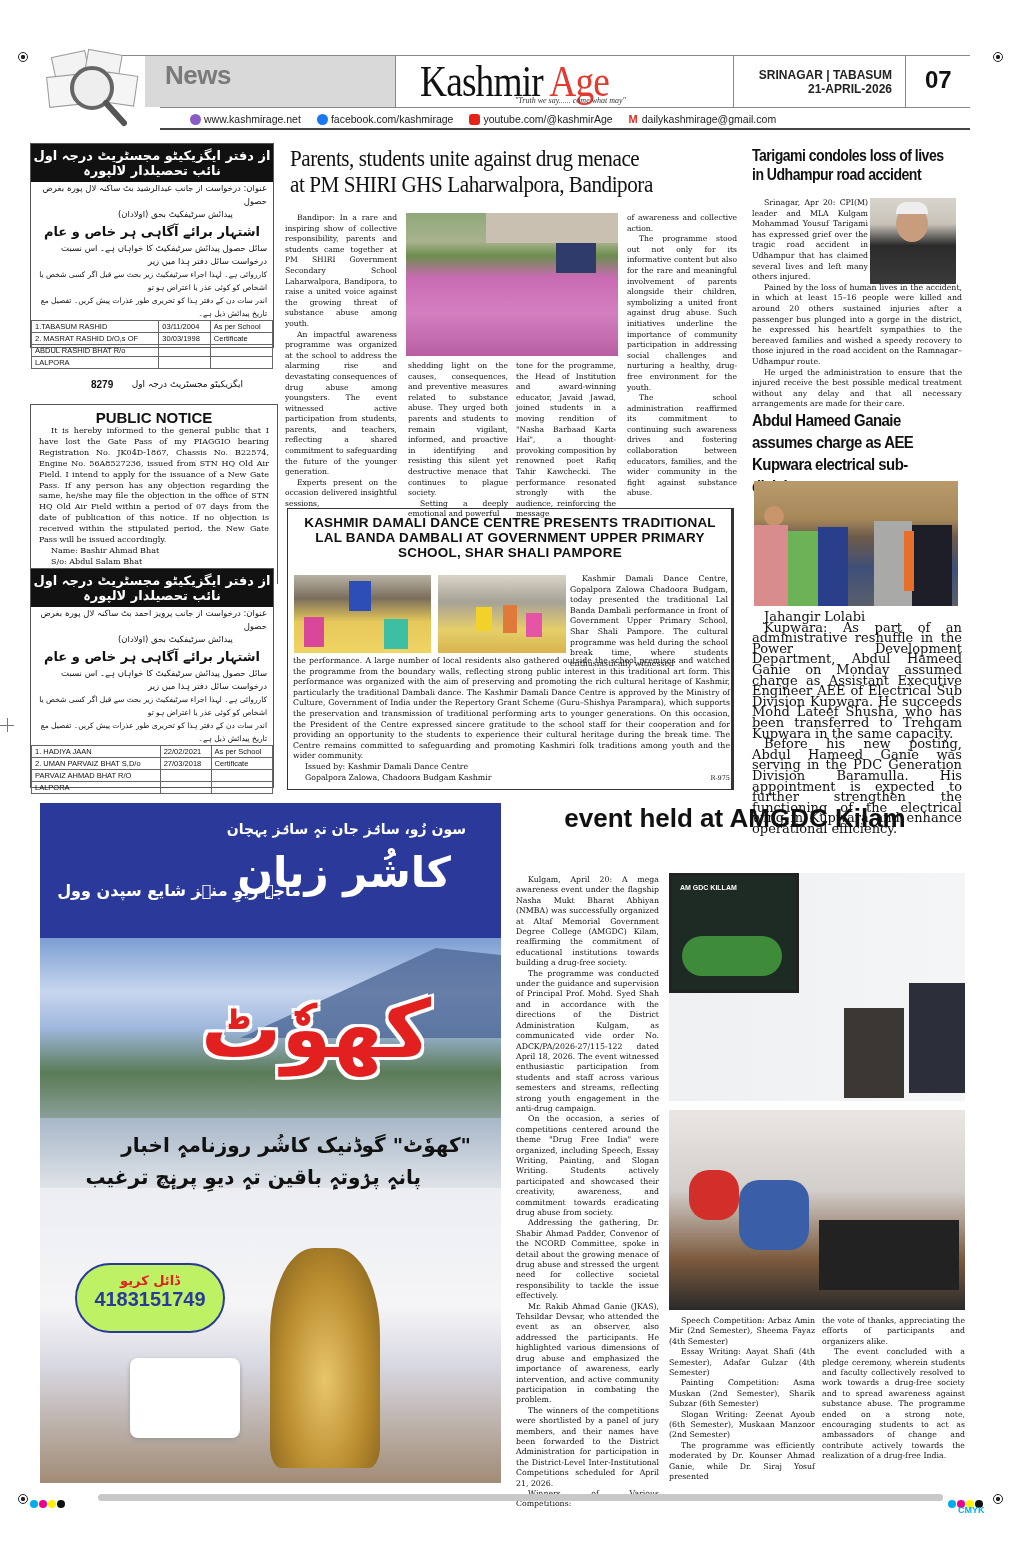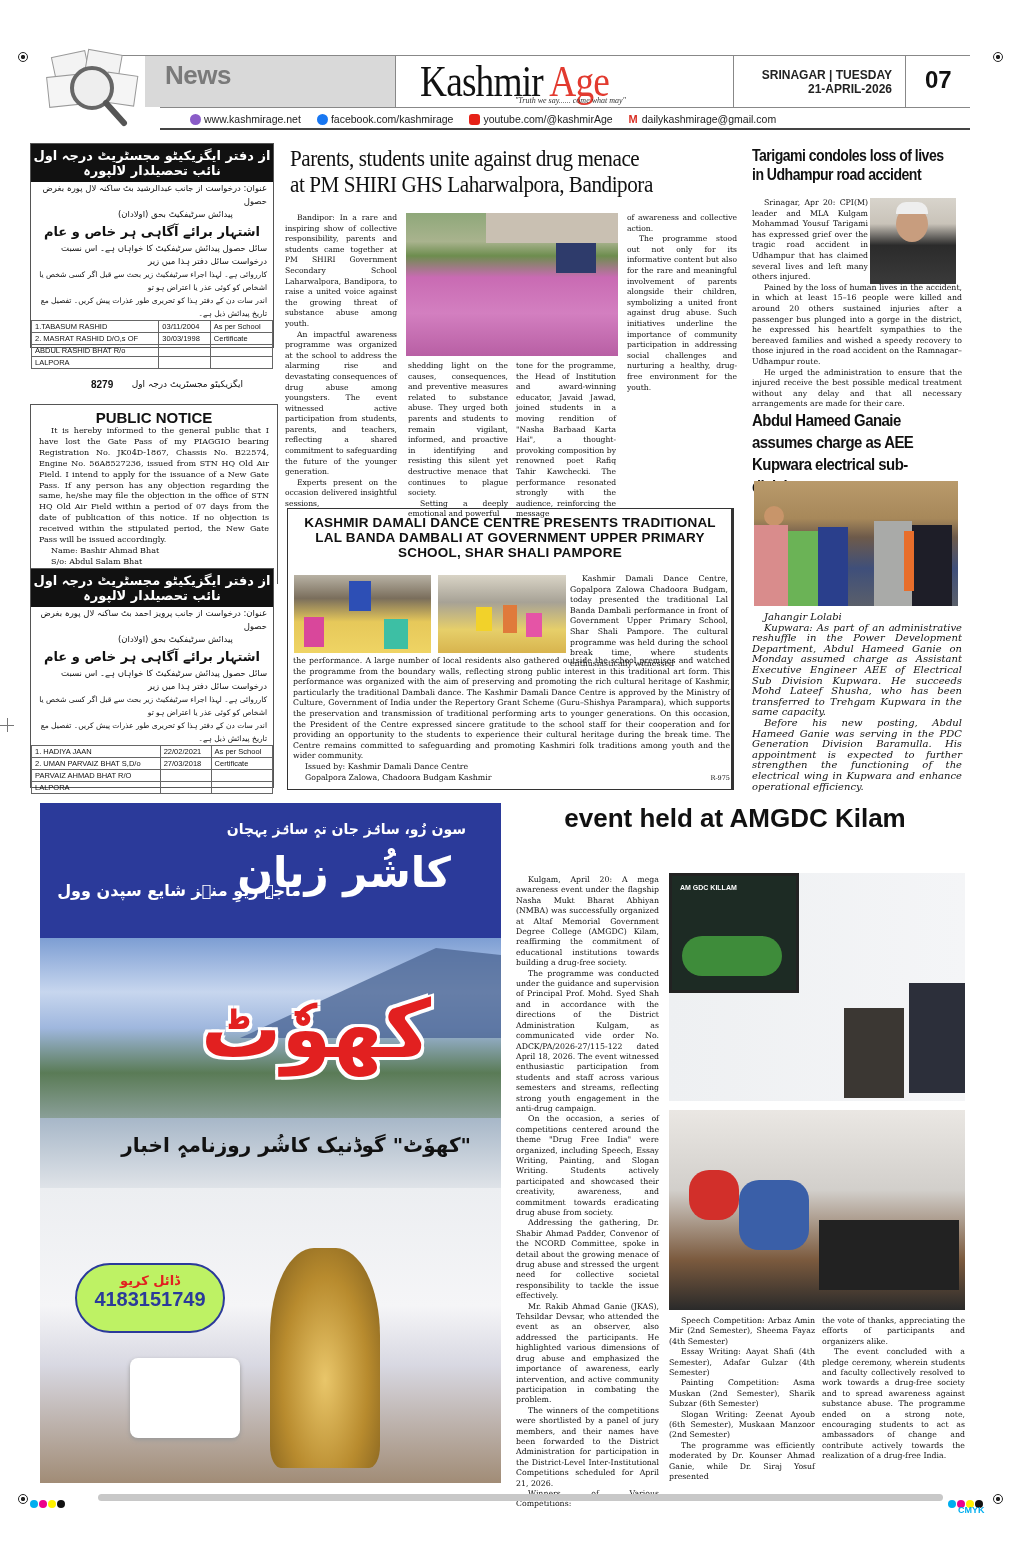--- a/index.html
+++ b/index.html
@@ -75,21 +75,21 @@
   <rect x="66" y="26" width="30" height="30" fill="#f5f5f5" stroke="#999" transform="rotate(8 80 40)"></rect>
   <circle cx="52" cy="40" r="20" fill="#eee" stroke="#666" stroke-width="4"></circle>
   <line x1="66" y1="55" x2="84" y2="75" stroke="#555" stroke-width="6" stroke-linecap="round"></line>
 </svg>
 <div class="abs news-label">News</div>
 <div class="abs vsep" style="left:395px;"></div>
 <div class="abs brand"><span>Kashmir</span> <span class="age">Age</span></div>
 <div class="abs tagline">"Truth we say...... come what may"</div>
 <div class="abs vsep" style="left:733px;"></div>
 <div class="abs dateline">
-  <div>SRINAGAR | TUESDAY</div>
+  <div>SRINAGAR | TABASUM</div>
   <div>21-APRIL-2026</div>
 </div>
 <div class="abs vsep" style="left:905px;"></div>
 <div class="abs pageno">07</div>
 <div class="abs mast-bot"></div>
 <div class="abs social">
   <span class="item">
       <span class="ic" style="background:#8a5cc8"></span>
       <span>www.kashmirage.net</span>
     </span>
@@ -211,20 +211,21 @@
 <div class="col body-text" style="left:408px;top:361px;width:100px;">
   <p style="text-indent:0">shedding light on the causes, consequences, and preventive measures related to substance abuse. They urged both parents and students to remain vigilant, informed, and proactive in identifying and resisting this silent yet destructive menace that continues to plague society.</p>
   <p>Setting a deeply emotional and powerful</p>
 </div>
 <div class="col body-text" style="left:516px;top:361px;width:100px;">
   <p style="text-indent:0">tone for the programme, the Head of Institution and award-winning educator, Javaid Jawad, joined students in a moving rendition of "Nasha Barbaad Karta Hai", a thought-provoking composition by renowned poet Rafiq Tahir Kawchecki. The performance resonated strongly with the audience, reinforcing the message</p>
 </div>
 <div class="col body-text" style="left:627px;top:213px;width:110px;">
   <p style="text-indent:0">of awareness and collective action.</p>
   <p>The programme stood out not only for its informative content but also for the rare and meaningful involvement of parents alongside their children, symbolizing a united front against drug abuse. Such initiatives underline the importance of community participation in addressing social challenges and nurturing a healthy, drug-free environment for the youth.</p>
+  <p>The school administration reaffirmed its commitment to continuing such awareness drives and fostering collaboration between educators, families, and the wider community in the fight against substance abuse.</p>
 </div>
 
 <div class="abs h-cond" style="left:752px;top:146px;width:230px;">Tarigami condoles loss of lives in Udhampur road accident</div>
 <div class="photo" style="left:870px;top:198px;width:86px;height:86px;background:linear-gradient(180deg,#d8d4cc 0%,#c9c3b9 30%,#2b2b2b 55%,#3a3a3a 100%);">
   <div style="position:absolute;left:26px;top:8px;width:32px;height:36px;border-radius:50%;background:#c89d7e;"></div>
   <div style="position:absolute;left:26px;top:4px;width:32px;height:12px;border-radius:10px 10px 0 0;background:#eee;"></div>
 </div>
 <div class="col body-text" style="left:752px;top:198px;width:210px;font-size:7.8px;line-height:10.6px;">
   <p style="padding-right:94px;">Srinagar, Apr 20: CPI(M) leader and MLA Kulgam Mohammad Yousuf Tarigami has expressed grief over the tragic road accident in Udhampur that has claimed several lives and left many others injured.</p>
   <p>Pained by the loss of human lives in the accident, in which at least 15–16 people were killed and around 20 others sustained injuries after a passenger bus plunged into a gorge in the district, he expressed his heartfelt sympathies to the bereaved families and wished a speedy recovery to those injured in the road accident on the Ramnagar–Udhampur route.</p>
@@ -234,21 +235,21 @@
 <div class="abs h-cond" style="left:752px;top:410px;width:222px;font-size:17px;line-height:22px;">Abdul Hameed Ganaie assumes charge as AEE Kupwara electrical sub-division</div>
 <div class="photo" style="left:754px;top:481px;width:204px;height:125px;background:linear-gradient(180deg,#b99a6b 0%,#a7885a 30%,#6d5a4a 45%,#3f4f7a 70%,#5a5f6a 100%);">
   <div style="position:absolute;left:10px;top:25px;width:20px;height:20px;border-radius:50%;background:#c8956a;"></div>
   <div style="position:absolute;left:0;top:44px;width:34px;height:81px;background:#d98c8c;"></div>
   <div style="position:absolute;left:34px;top:50px;width:30px;height:75px;background:#6bb356;"></div>
   <div style="position:absolute;left:64px;top:46px;width:30px;height:79px;background:#2a3f8c;"></div>
   <div style="position:absolute;left:120px;top:40px;width:38px;height:85px;background:#a9aaa8;"></div>
   <div style="position:absolute;left:158px;top:44px;width:40px;height:81px;background:#1e1e28;"></div>
   <div style="position:absolute;left:150px;top:50px;width:10px;height:60px;background:#e86e2b;"></div>
 </div>
-<div class="col body-text" style="left:752px;top:612px;width:210px;font-size:10px;line-height:10.6px;font-style:italic;">
+<div class="col body-text" style="left:752px;top:612px;width:210px;font-size:13px;line-height:10.6px;">
   <p>Jahangir Lolabi</p>
   <p>Kupwara: As part of an administrative reshuffle in the Power Development Department, Abdul Hameed Ganie on Monday assumed charge as Assistant Executive Engineer AEE of Electrical Sub Division Kupwara. He succeeds Mohd Lateef Shusha, who has been transferred to Trehgam Kupwara in the same capacity.</p>
   <p>Before his new posting, Abdul Hameed Ganie was serving in the PDC Generation Division Baramulla. His appointment is expected to further strengthen the functioning of the electrical wing in Kupwara and enhance operational efficiency.</p>
 </div>
 
 <div class="abs framed" style="left:287px;top:508px;width:447px;height:282px;border-right:3px solid #333;"></div>
 <div class="abs h-black" style="left:300px;top:515px;width:420px;font-size:13.5px;">KASHMIR DAMALI DANCE CENTRE PRESENTS TRADITIONAL LAL BANDA DAMBALI AT GOVERNMENT UPPER PRIMARY SCHOOL, SHAR SHALI PAMPORE</div>
 <div class="photo" style="left:294px;top:575px;width:137px;height:78px;background:linear-gradient(180deg,#b8b2a4 0%,#7a6e5c 30%,#e6c85a 60%,#efd464 100%);">
   <div style="position:absolute;left:55px;top:6px;width:22px;height:30px;background:#2d4fb5;"></div>
   <div style="position:absolute;left:10px;top:42px;width:20px;height:30px;background:#d9479b;"></div>
@@ -277,20 +278,21 @@
   <div style="position:absolute;left:0;top:315px;width:100%;height:70px;background:linear-gradient(180deg,#a7b7c8,#dfe3e8);"></div>
   <div style="position:absolute;left:0;top:385px;width:100%;height:295px;background:linear-gradient(180deg,#eceef1 0%,#f5f5f7 40%,#d8d8e2 60%,#a18c76 100%);">
     <div style="position:absolute;left:230px;top:60px;width:110px;height:220px;background:radial-gradient(ellipse at 50% 60%,#e9c66a 0%,#b88b2e 55%,#7a5a1c 100%);border-radius:40% 40% 10% 10%;"></div>
     <div style="position:absolute;left:90px;top:170px;width:110px;height:80px;background:#fff;border-radius:8px;box-shadow:0 2px 4px #999;"></div>
   </div>
   <div class="ad-urdu" style="right:35px;top:18px;font-size:14px;">سون زُو، سانٛز جان تہٕ سانٛز پہچان</div>
   <div class="ad-urdu" style="right:50px;top:45px;font-size:42px;">کاشُر زبان</div>
   <div class="ad-urdu" style="right:200px;top:78px;font-size:16px;">ماجہِ زیوِ منٛز شایع سپدن وول</div>
   <div class="ad-urdu" style="right:70px;top:180px;font-size:80px;color:#e22020;text-shadow:3px 3px 0 #fff,-3px -3px 0 #fff,3px -3px 0 #fff,-3px 3px 0 #fff;">کھوٗٹ</div>
   <div class="ad-urdu" style="right:30px;top:330px;font-size:20px;color:#111;">"کھوٗٹ" گوڈنیک کاشُر روزنامہٕ اخبار</div>
+  <div class="ad-urdu" style="right:80px;top:362px;font-size:20px;color:#111;">پانہٕ پرٛوتہٕ باقین تہٕ دیوِ پرنٕچ ترغیب</div>
 </div>
 <div class="cloud" style="left:75px;">
   <div class="lbl">ڈائل کریو</div>
   <div class="ph">4183151749</div>
 </div>
 
 <div class="abs h-geo" style="left:505px;top:804px;width:460px;">
   <div>event held at AMGDC Kilam</div>
 </div>
 <div class="col body-text" style="left:516px;top:875px;width:143px;font-size:7.8px;line-height:10.4px;">

